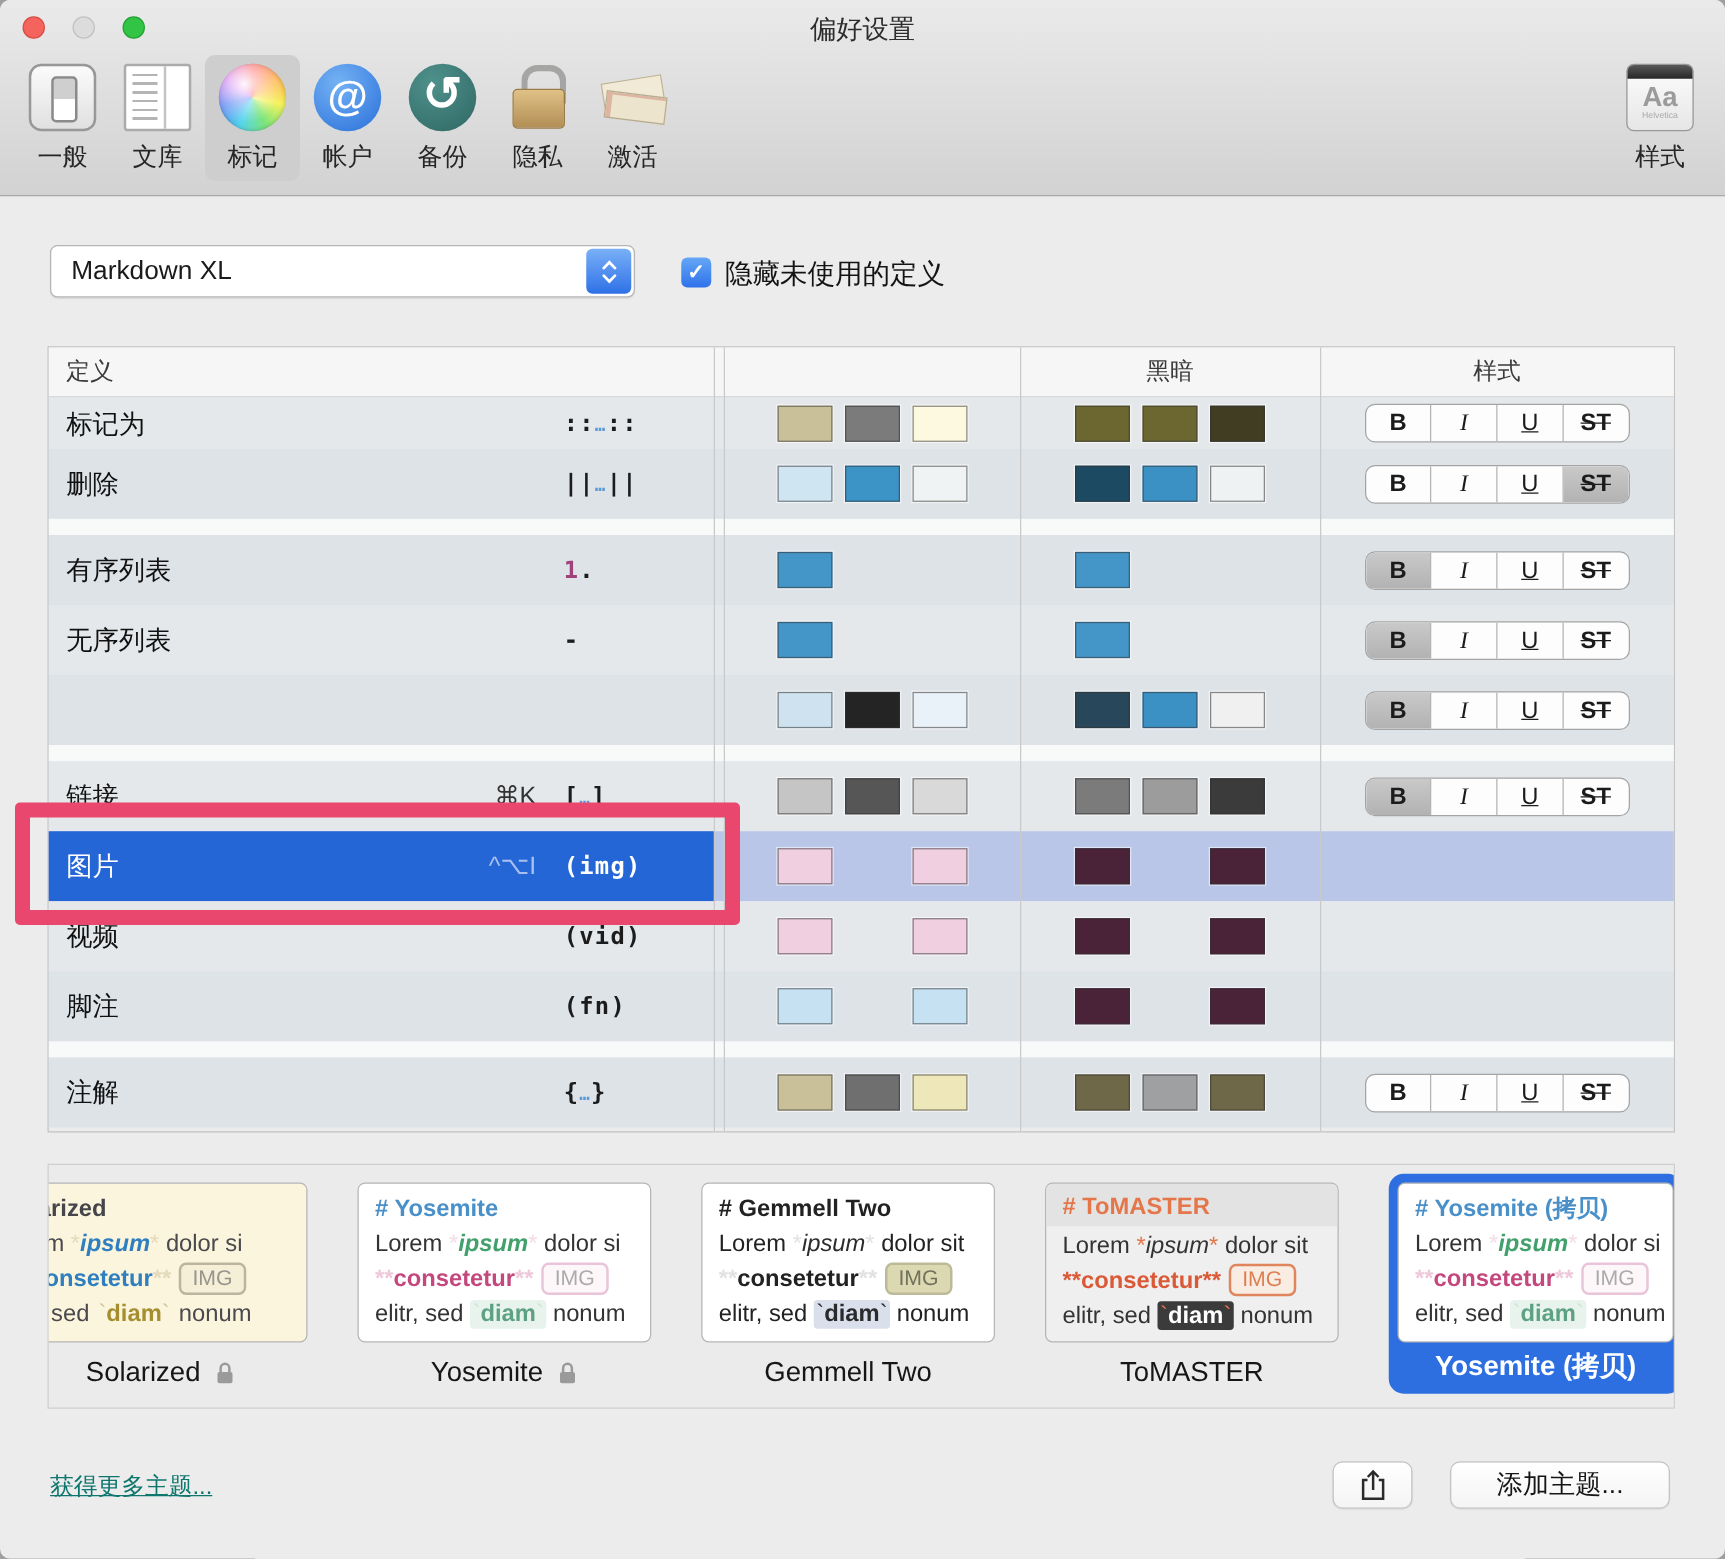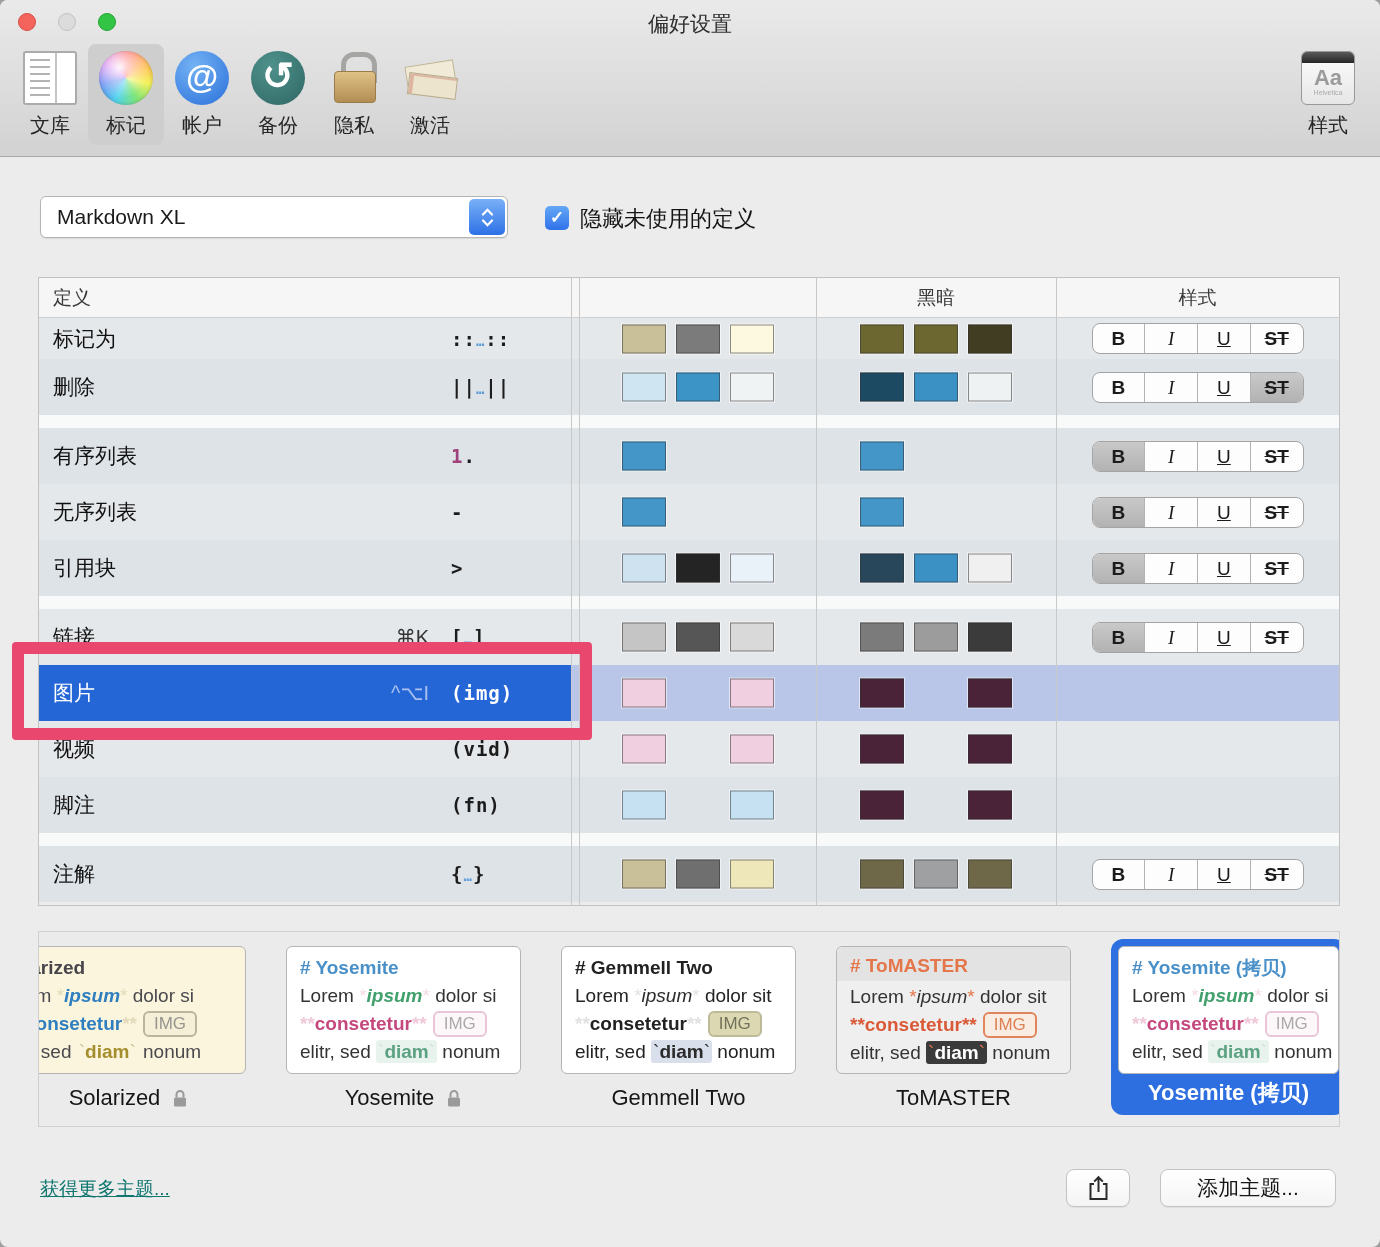--- a/index.html
+++ b/index.html
@@ -157,20 +157,24 @@
     <div class="titlebar">
       <div class="lights">
         <div class="light red"></div>
         <div class="light min"></div>
         <div class="light green"></div>
       </div>
       <div class="title">偏好设置</div>
     </div>
     <div class="toolbar">
         <div class="tb-item">
+          <div class="tb-icon icon-switch"></div>
+          <div class="tb-label">一般</div>
+        </div>
+        <div class="tb-item">
           <div class="tb-icon icon-library"></div>
           <div class="tb-label">文库</div>
         </div>
         <div class="tb-item sel">
           <div class="tb-icon icon-wheel"></div>
           <div class="tb-label">标记</div>
         </div>
         <div class="tb-item">
           <div class="tb-icon icon-at">@</div>
           <div class="tb-label">帐户</div>
@@ -325,24 +329,20 @@
           <div class="cell c3">
             <div class="segc">
               <div class="seg seg-b on">B</div>
               <div class="seg seg-i">I</div>
               <div class="seg seg-u">U</div>
               <div class="seg seg-st">ST</div>
             </div>
           </div>
         </div>
         <div class="trow shade-b">
-          <div class="cell def">
-            <span class="rname">引用块</span>
-            <span class="rsyn"><span class="sg-dark">&gt;</span></span>
-          </div>
           <div class="cell c1">
             <div class="slots">
               <div class="swatch" style="background: rgb(207, 226, 239);"></div>
               <div class="swatch" style="background: rgb(36, 36, 36);"></div>
               <div class="swatch" style="background: rgb(233, 242, 248);"></div>
             </div>
           </div>
           <div class="cell c2">
             <div class="slots">
               <div class="swatch" style="background: rgb(41, 71, 90);"></div>

